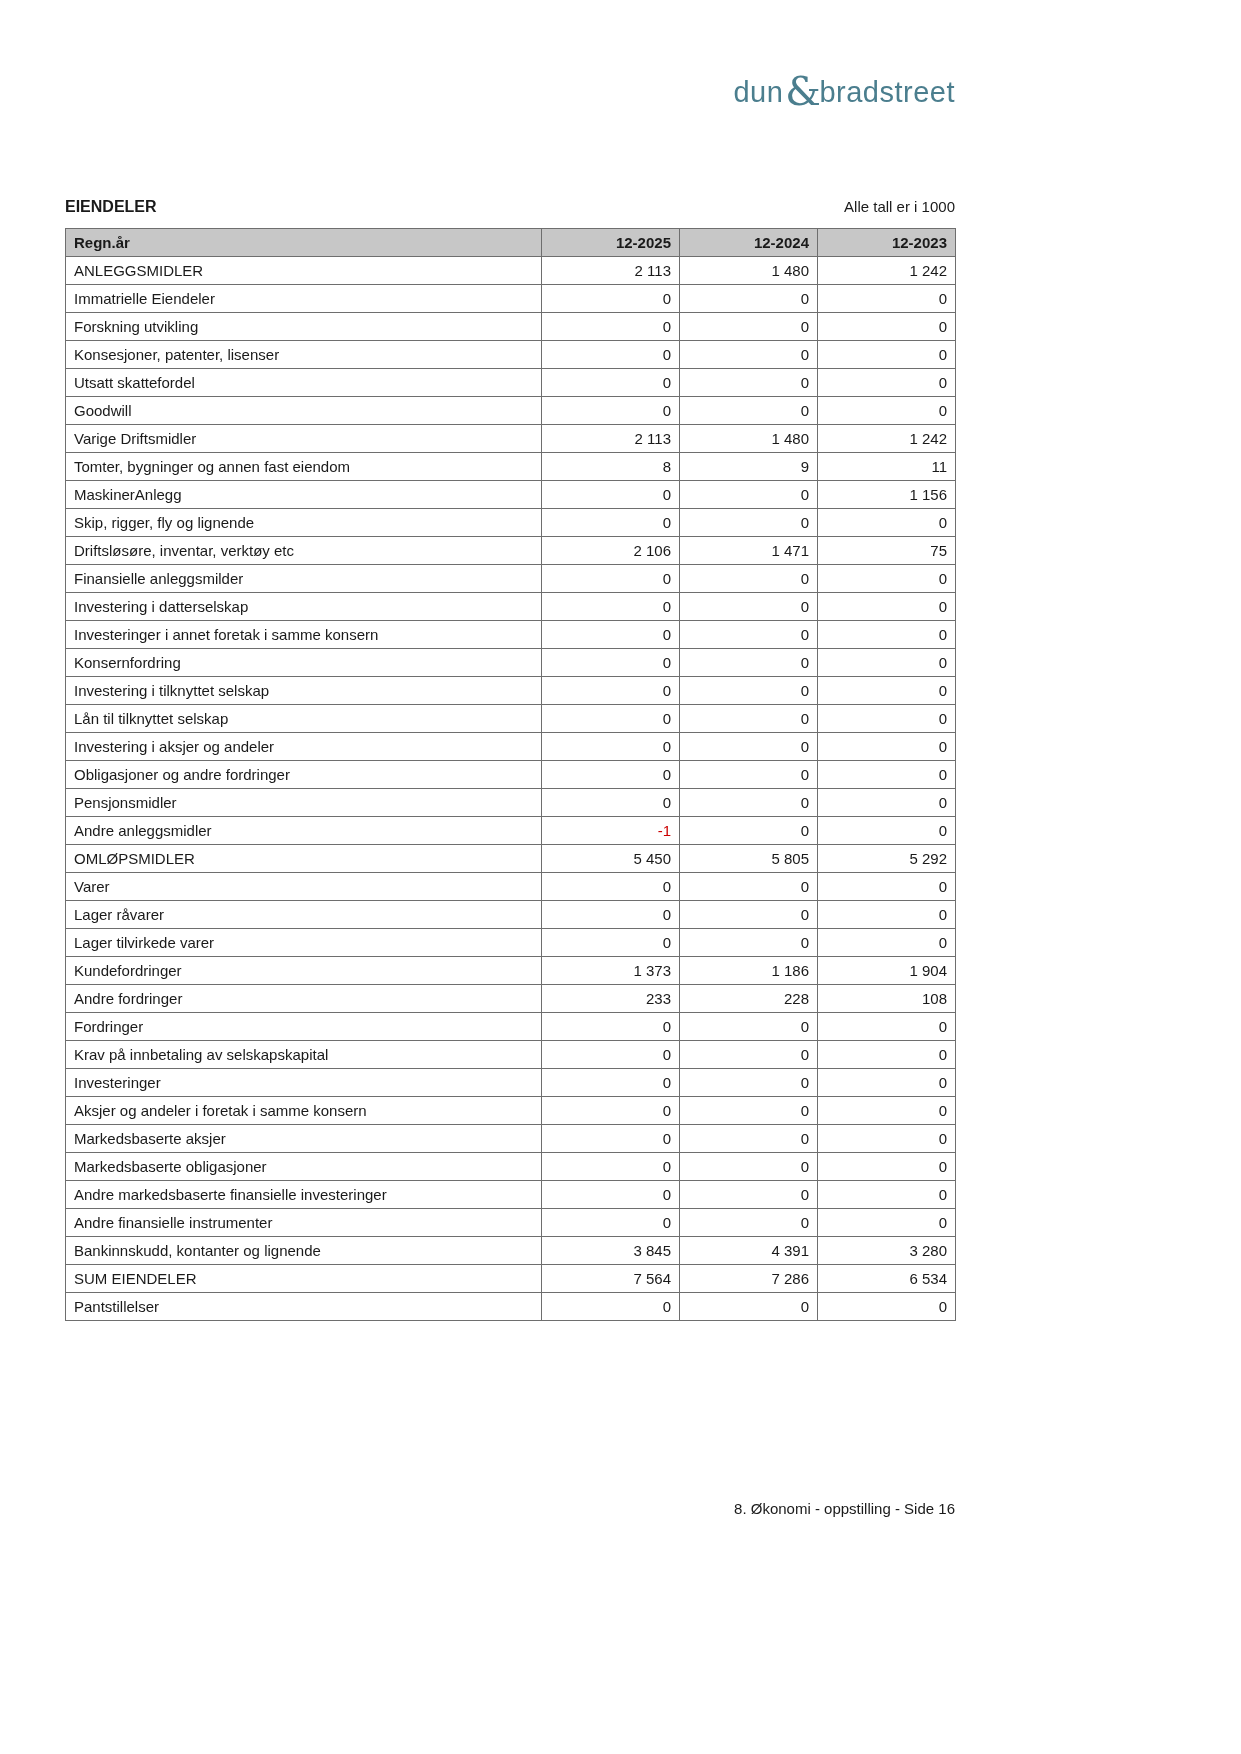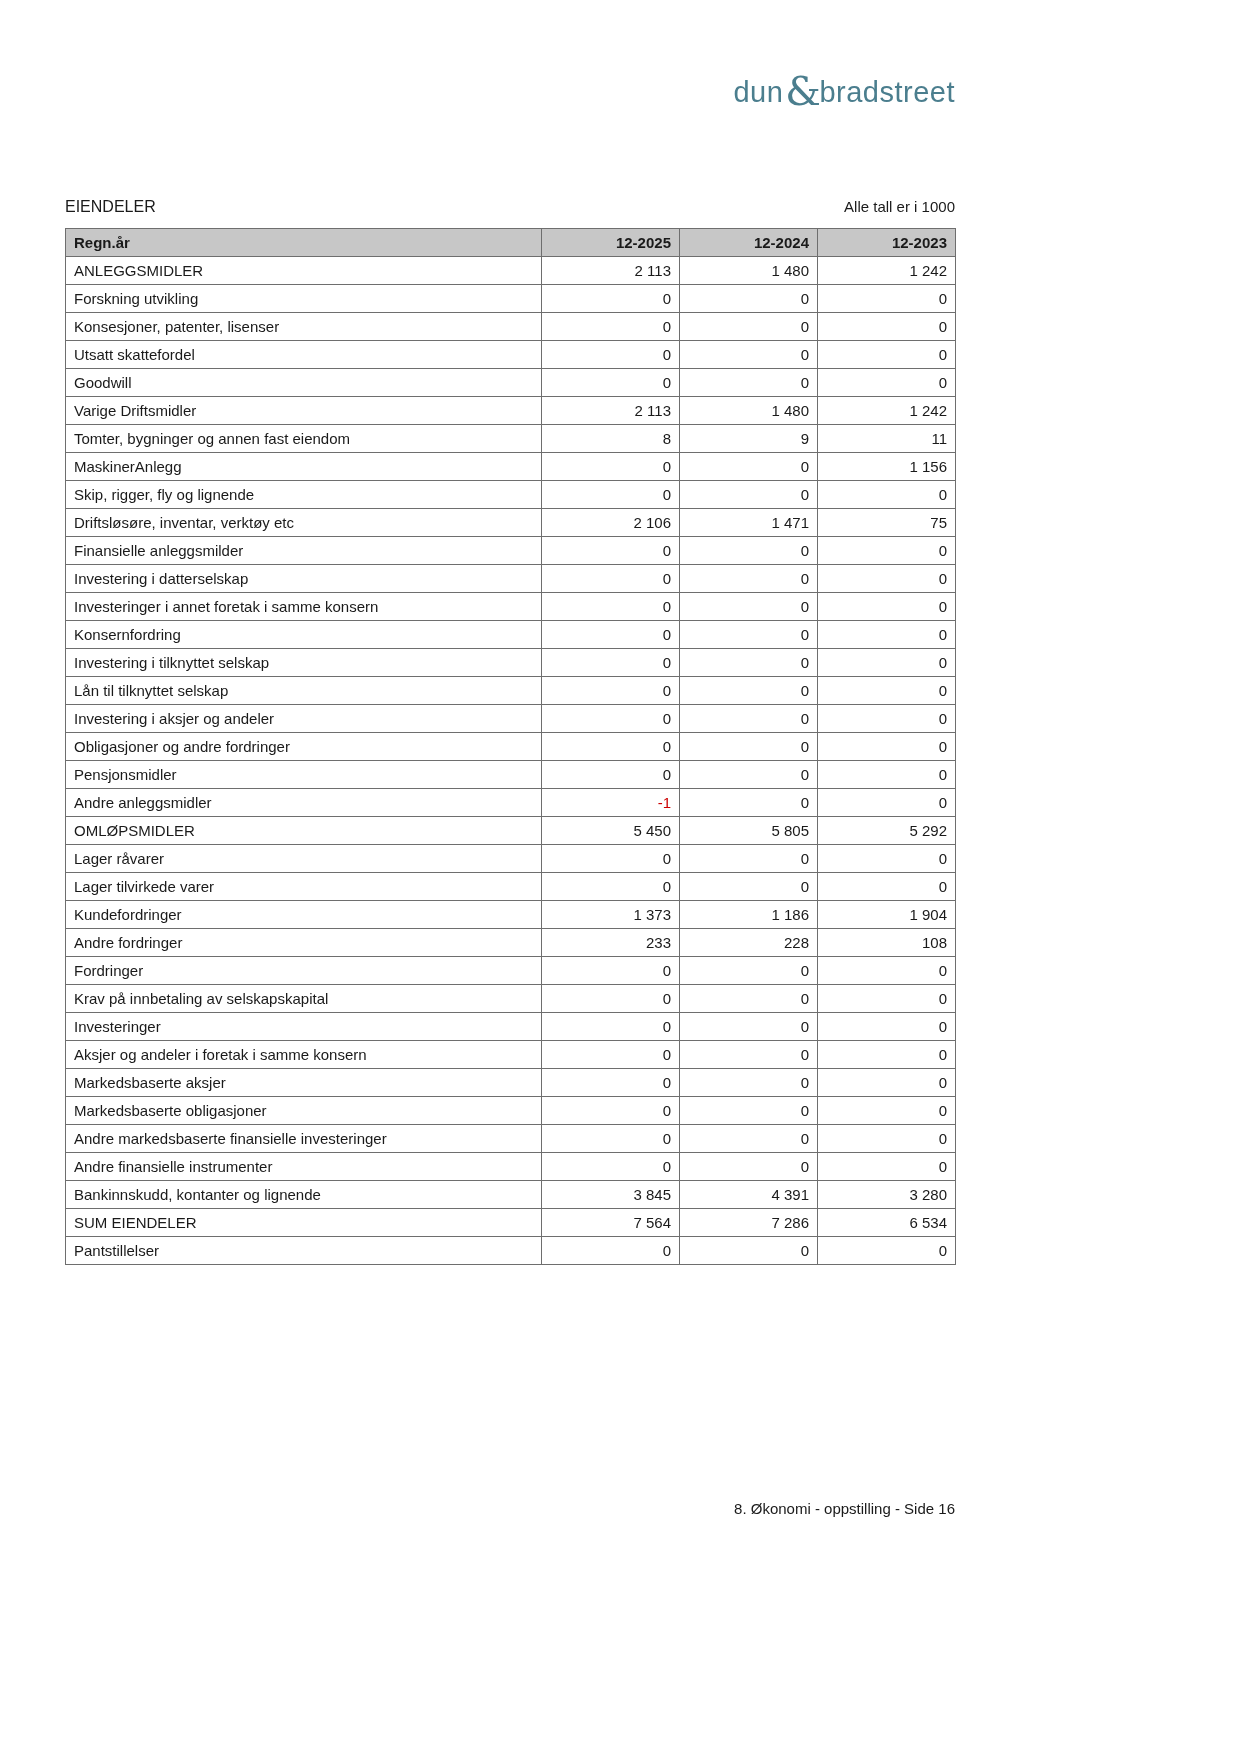--- a/index.html
+++ b/index.html
@@ -39,21 +39,21 @@
   
   .title-row {
     position: absolute;
     left: 65px;
     top: 198px;
     width: 890px;
     display: flex;
     justify-content: space-between;
     align-items: baseline;
   }
-  .title-row .title { font-size: 16px; font-weight: normal; }
+  .title-row .title { font-size: 16px; font-weight: bold; }
   .title-row .note  { font-size: 15px; }
 
   
   table.balance {
     position: absolute;
     left: 65px;
     top: 228px;
     width: 890px;
     border-collapse: collapse;
     font-size: 15px;
@@ -121,20 +121,26 @@
         <th class="value-cell">12-2023</th>
       </tr>
     </thead>
     <tbody>
         <tr class="bold">
           <td class="label-cell">ANLEGGSMIDLER</td>
           <td class="value-cell">2 113</td>
           <td class="value-cell">1 480</td>
           <td class="value-cell">1 242</td>
         </tr>
+        <tr class="bold">
+          <td class="label-cell">Immatrielle Eiendeler</td>
+          <td class="value-cell">0</td>
+          <td class="value-cell">0</td>
+          <td class="value-cell">0</td>
+        </tr>
         <tr>
           <td class="label-cell">Forskning utvikling</td>
           <td class="value-cell">0</td>
           <td class="value-cell">0</td>
           <td class="value-cell">0</td>
         </tr>
         <tr>
           <td class="label-cell">Konsesjoner, patenter, lisenser</td>
           <td class="value-cell">0</td>
           <td class="value-cell">0</td>
@@ -241,20 +247,26 @@
           <td class="value-cell negative">-1</td>
           <td class="value-cell">0</td>
           <td class="value-cell">0</td>
         </tr>
         <tr class="bold">
           <td class="label-cell">OMLØPSMIDLER</td>
           <td class="value-cell">5 450</td>
           <td class="value-cell">5 805</td>
           <td class="value-cell">5 292</td>
         </tr>
+        <tr class="bold">
+          <td class="label-cell">Varer</td>
+          <td class="value-cell">0</td>
+          <td class="value-cell">0</td>
+          <td class="value-cell">0</td>
+        </tr>
         <tr>
           <td class="label-cell">Lager råvarer</td>
           <td class="value-cell">0</td>
           <td class="value-cell">0</td>
           <td class="value-cell">0</td>
         </tr>
         <tr>
           <td class="label-cell">Lager tilvirkede varer</td>
           <td class="value-cell">0</td>
           <td class="value-cell">0</td>

